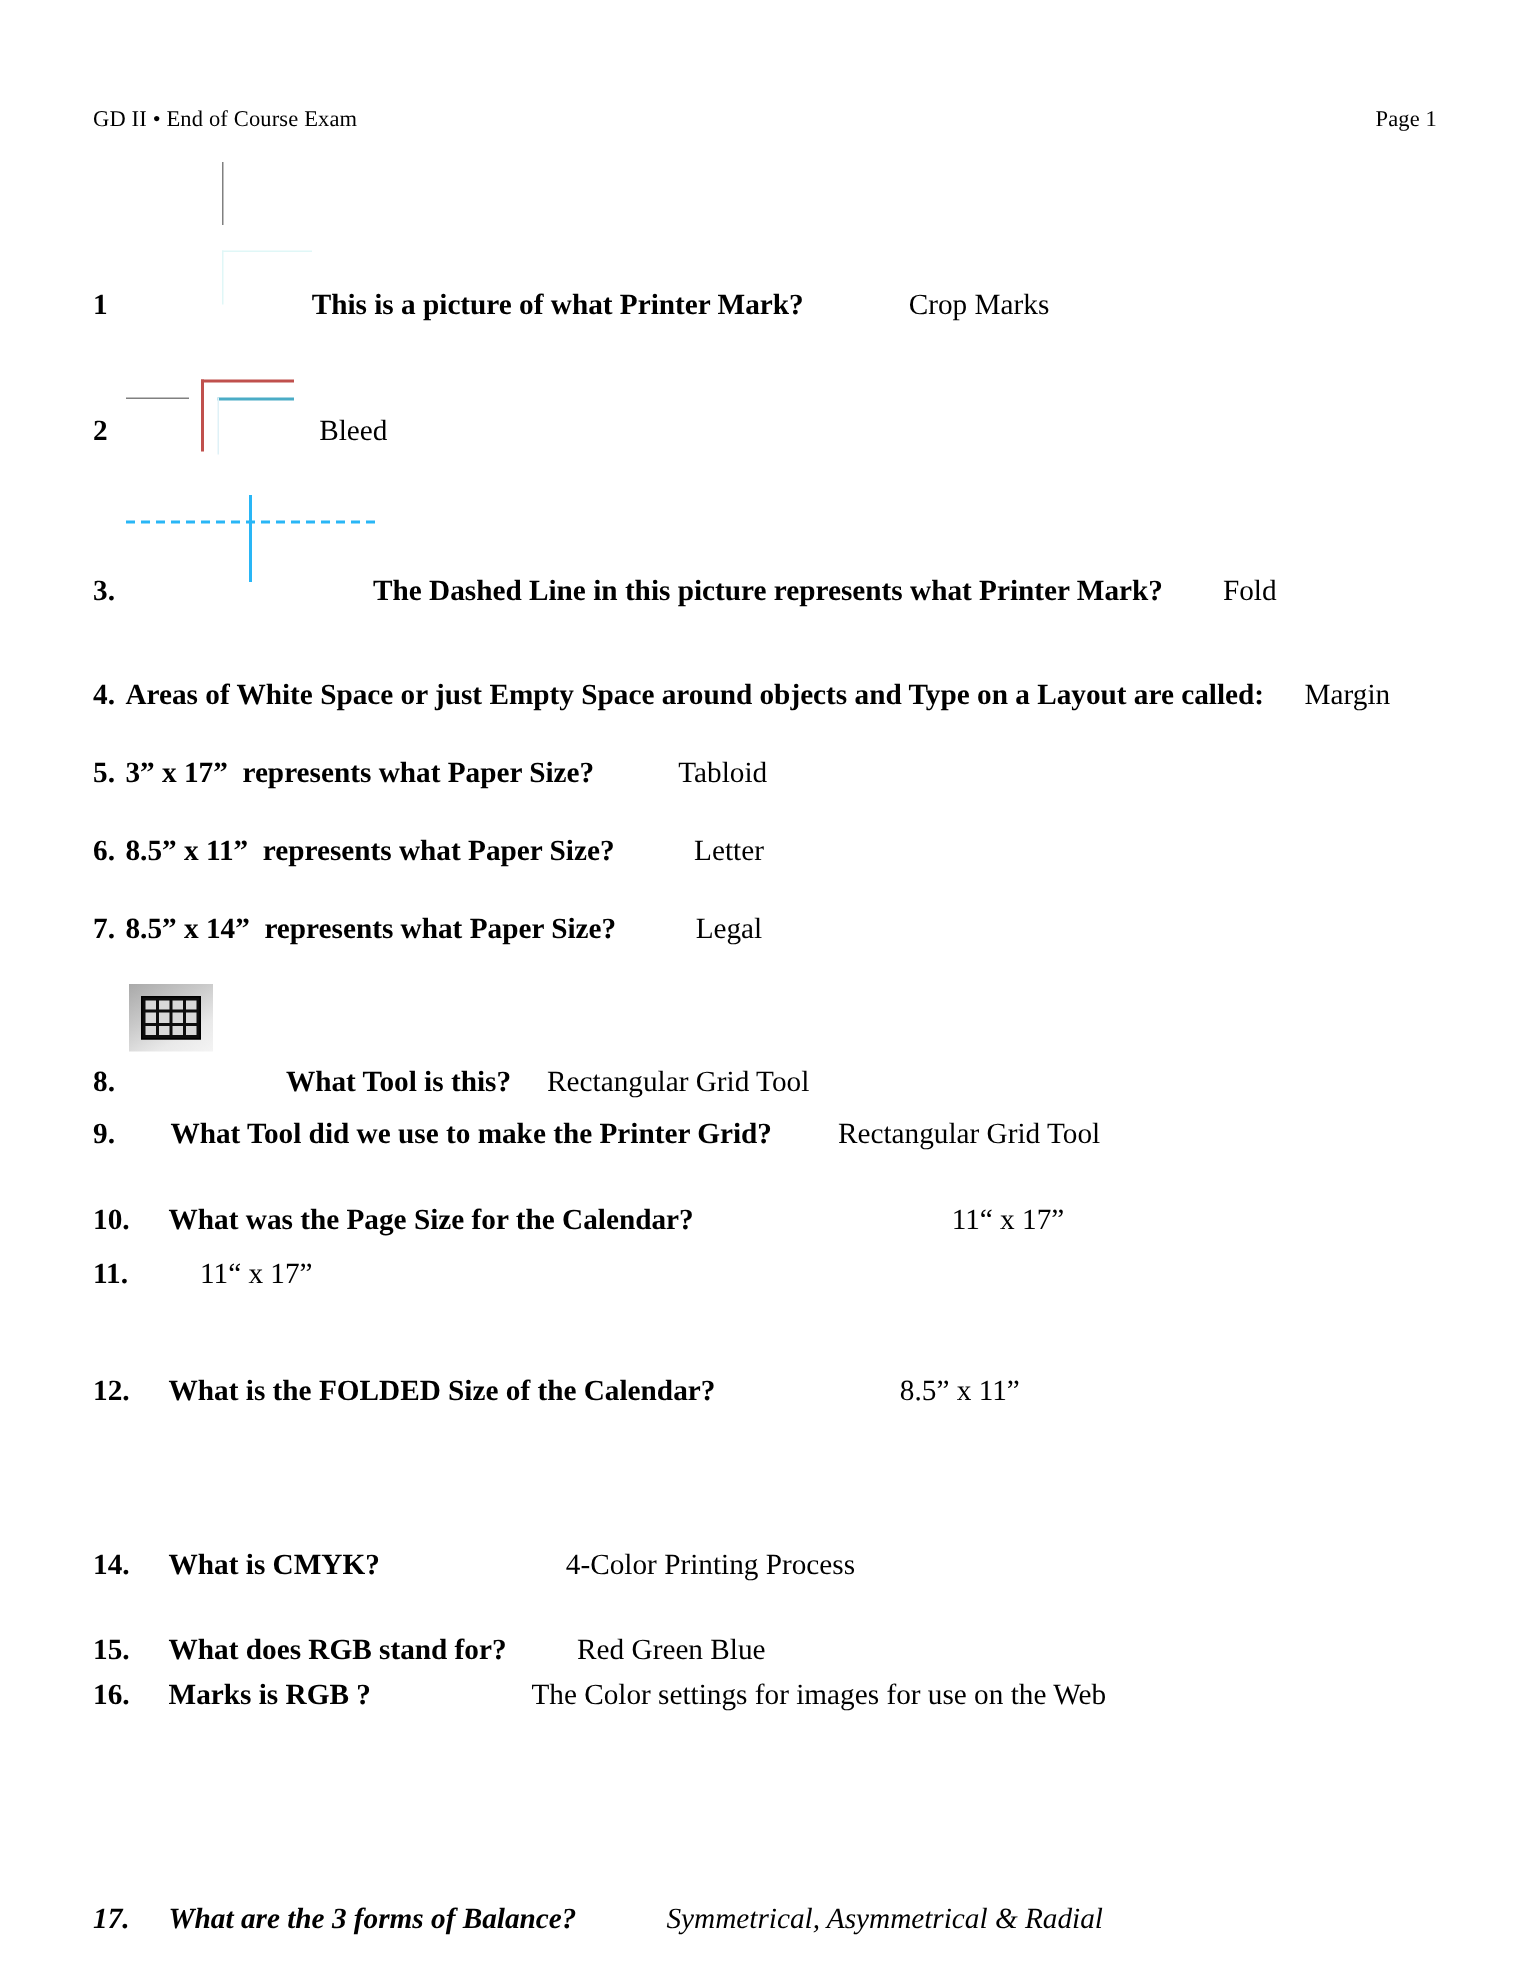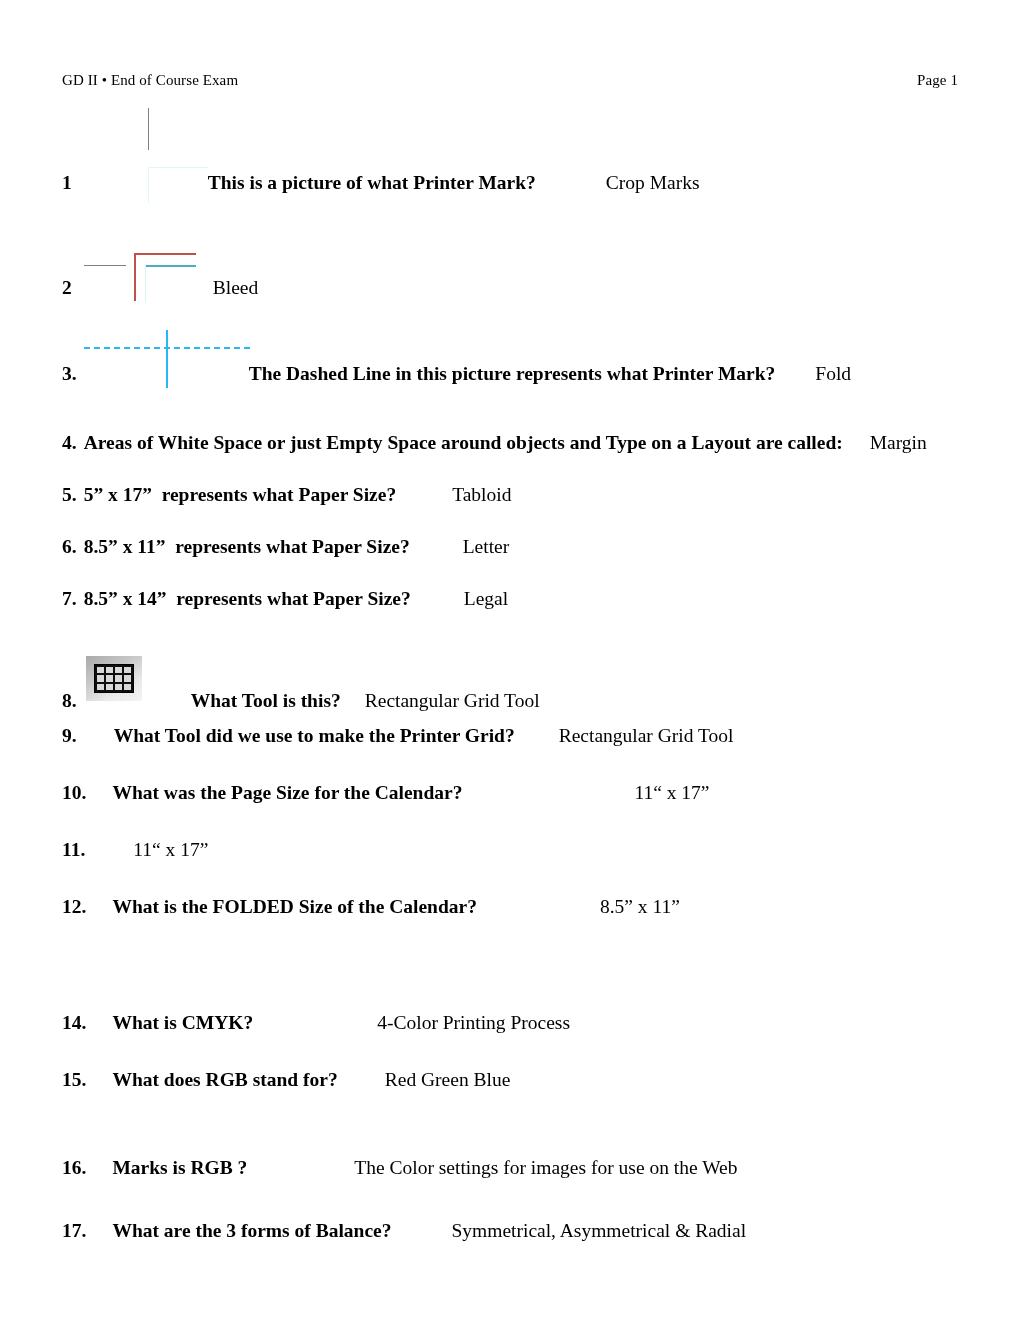--- a/index.html
+++ b/index.html
@@ -40,20 +40,21 @@
     display: flex;
     align-items: baseline;
     font-size: 19.5px;
     white-space: pre;
   }
   .qnum {
     font-weight: bold;
   }
   .qtext {
     font-weight: bold;
+    margin-top: 21px;
   }
   .qans {
     font-weight: normal;
   }
 
   
   .art {
     position: absolute;
   }
   .line-v {
@@ -149,21 +150,21 @@
     <span class="qnum">4.</span>
     <span style="display:inline-block; width:7px;"></span>
     <span class="qtext">Areas of White Space or just Empty Space around objects and Type on a Layout are called:</span>
     <span style="display:inline-block; width:27px;"></span>
     <span class="qans">Margin</span>
   </div>
 
   <div class="qrow" style="left:62px; top:484px;">
     <span class="qnum">5.</span>
     <span style="display:inline-block; width:7px;"></span>
-    <span class="qtext">5” x 17”  represents what Paper Size?</span>
+    <span class="qtext">3” x 17”  represents what Paper Size?</span>
     <span style="display:inline-block; width:56px;"></span>
     <span class="qans">Tabloid</span>
   </div>
 
   <div class="qrow" style="left:62px; top:536px;">
     <span class="qnum">6.</span>
     <span style="display:inline-block; width:7px;"></span>
     <span class="qtext">8.5” x 11”  represents what Paper Size?</span>
     <span style="display:inline-block; width:53px;"></span>
     <span class="qans">Letter</span>
@@ -243,29 +244,29 @@
   </div>
 
   <div class="qrow" style="left:62px; top:1069px;">
     <span class="qnum">15.</span>
     <span style="display:inline-block; width:26px;"></span>
     <span class="qtext">What does RGB stand for?</span>
     <span style="display:inline-block; width:47px;"></span>
     <span class="qans">Red Green Blue</span>
   </div>
 
-  <div class="qrow" style="left:62px; top:1157px;">
+  <div class="qrow" style="left:62px; top:1099px;">
     <span class="qnum">16.</span>
     <span style="display:inline-block; width:26px;"></span>
     <span class="qtext">Marks is RGB ?</span>
     <span style="display:inline-block; width:107px;"></span>
     <span class="qans">The Color settings for images for use on the Web</span>
   </div>
 
-  <div class="qrow" style="left:62px; top:1220px;">
+  <div class="qrow" style="left:62px; top:1248px;font-style:italic;">
     <span class="qnum">17.</span>
     <span style="display:inline-block; width:26px;"></span>
     <span class="qtext">What are the 3 forms of Balance?</span>
     <span style="display:inline-block; width:60px;"></span>
     <span class="qans">Symmetrical, Asymmetrical &amp; Radial</span>
   </div>
 
 </div>
 
 </body></html>

